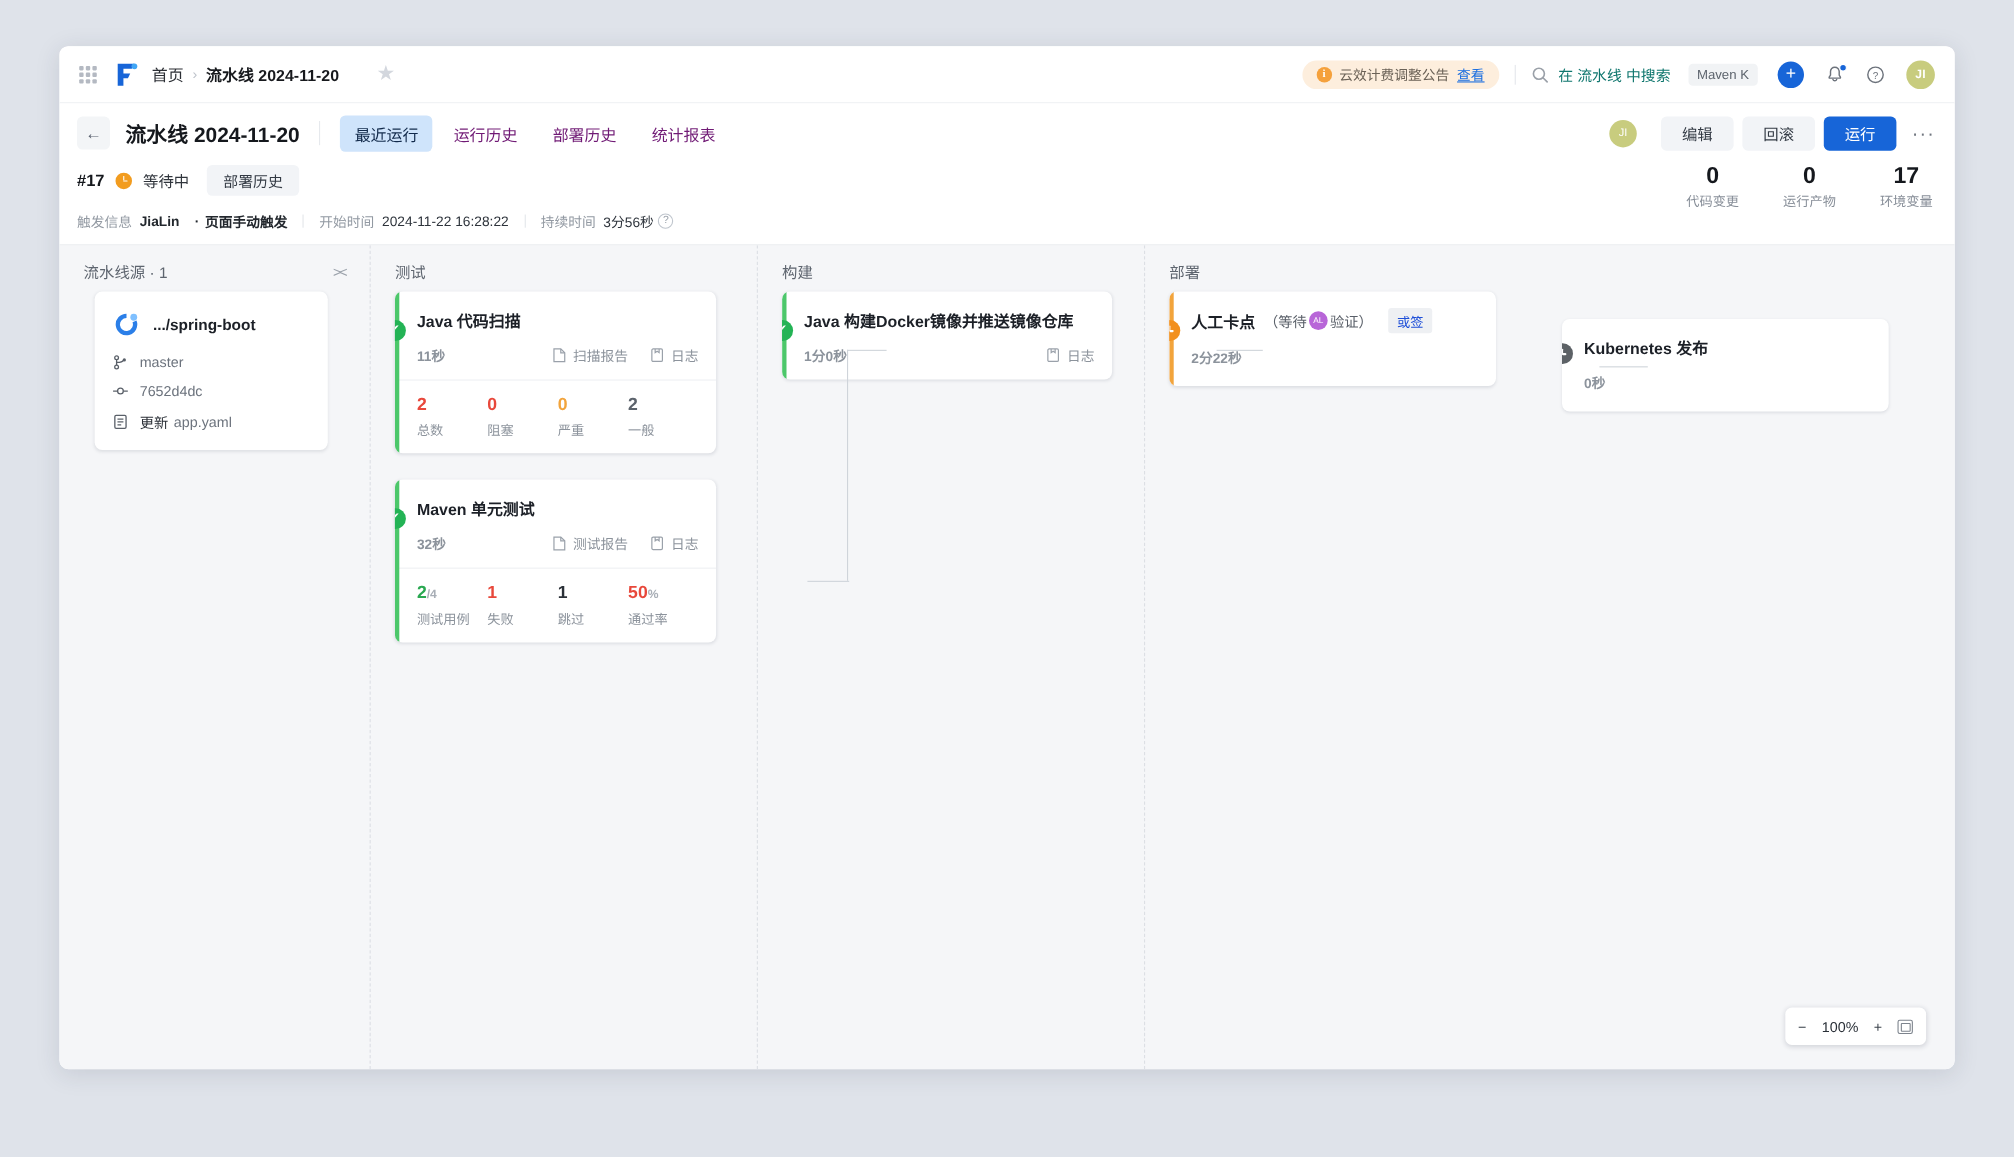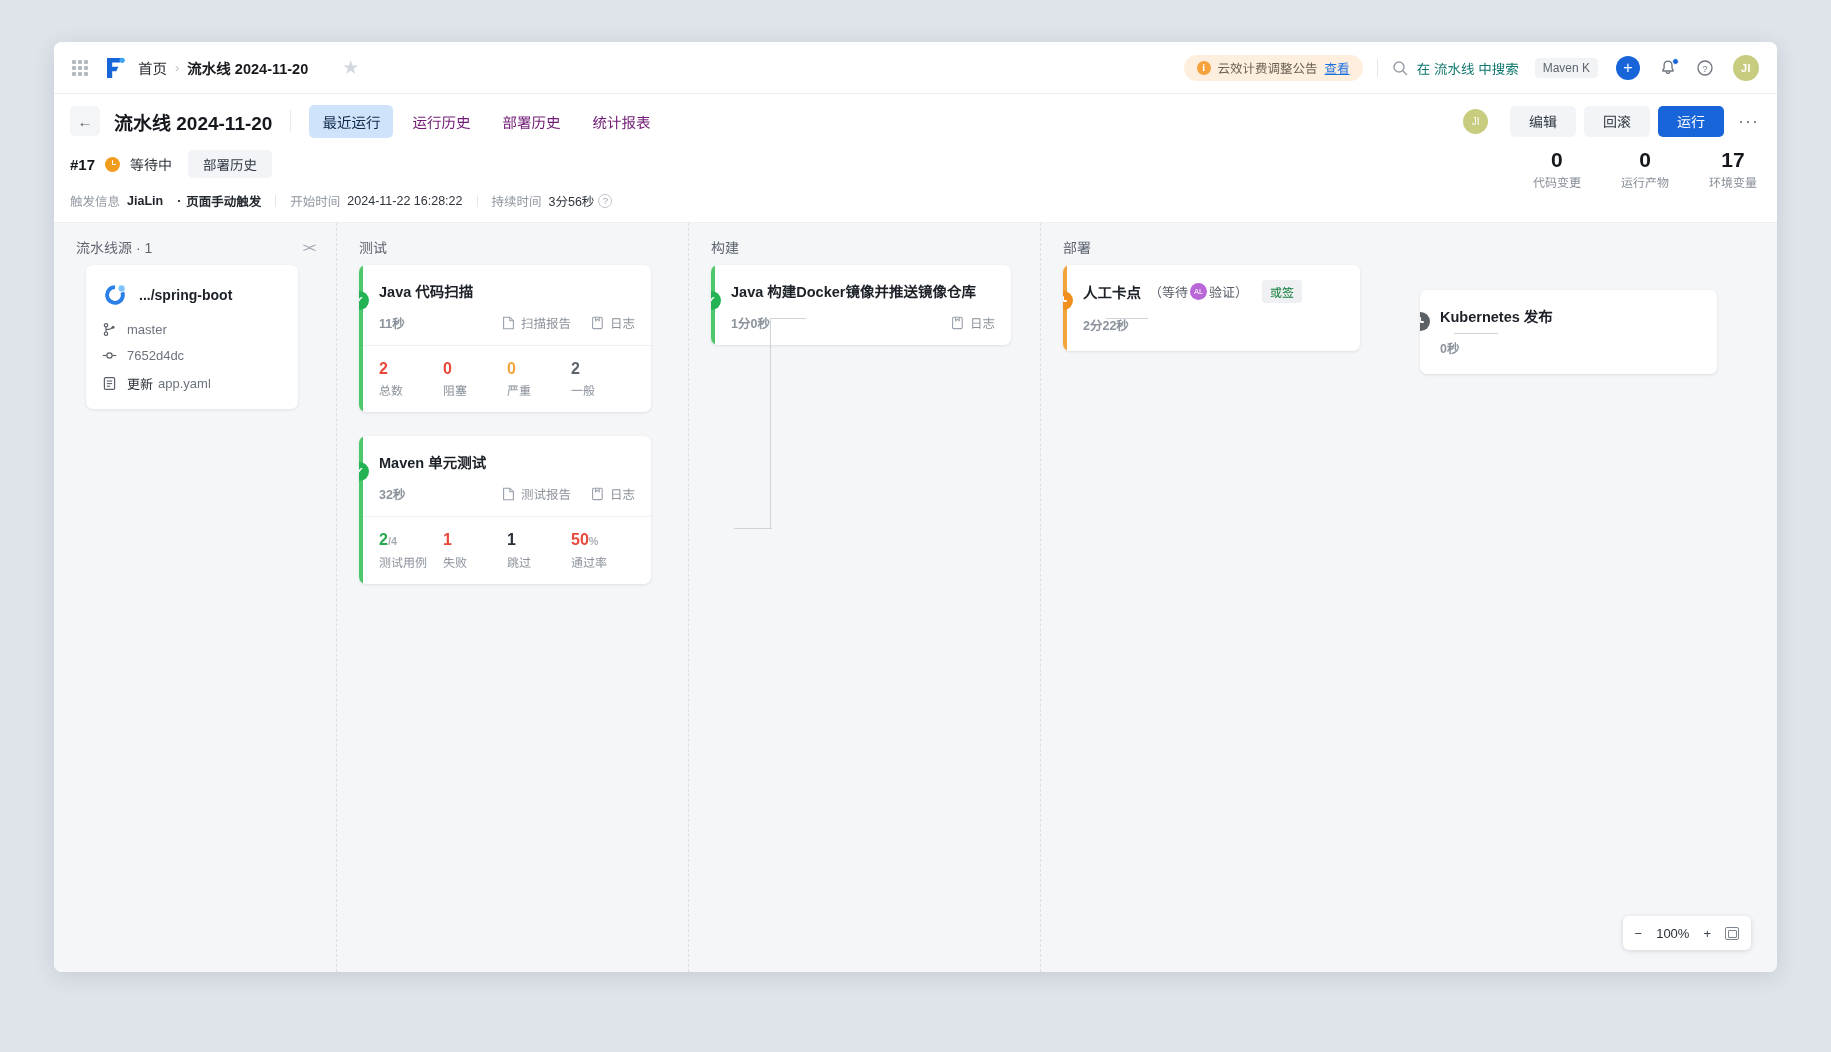--- a/index.html
+++ b/index.html
@@ -309,21 +309,21 @@
     width:4.5px; height:1.5px; background:#fff; border-radius:1px;
   }
   .approve-note { font-size: 13px; color: #5a6069; font-weight: 400; display:flex; align-items:center; gap:2px;}
   .approve-avatar {
     width: 17px; height: 17px; border-radius: 50%;
     background: #b866d8; color: #fff;
     font-size: 7.5px; display: inline-flex;
     align-items: center; justify-content: center;
   }
   .tag-chip {
-    background: #eef0f3; color: #15803d;
+    background: #eef0f3; color: #1d4ed8;
     font-size: 12px; border-radius: 3px;
     padding: 3px 8px; font-weight: 400;
     margin-left: 6px;
   }
   .connector {
     position: absolute;
     height: 1px; background: #cfd4da;
     z-index: 1;
   }
   .conn-v { position: absolute; width: 1px; background: #cfd4da; z-index: 1; }

